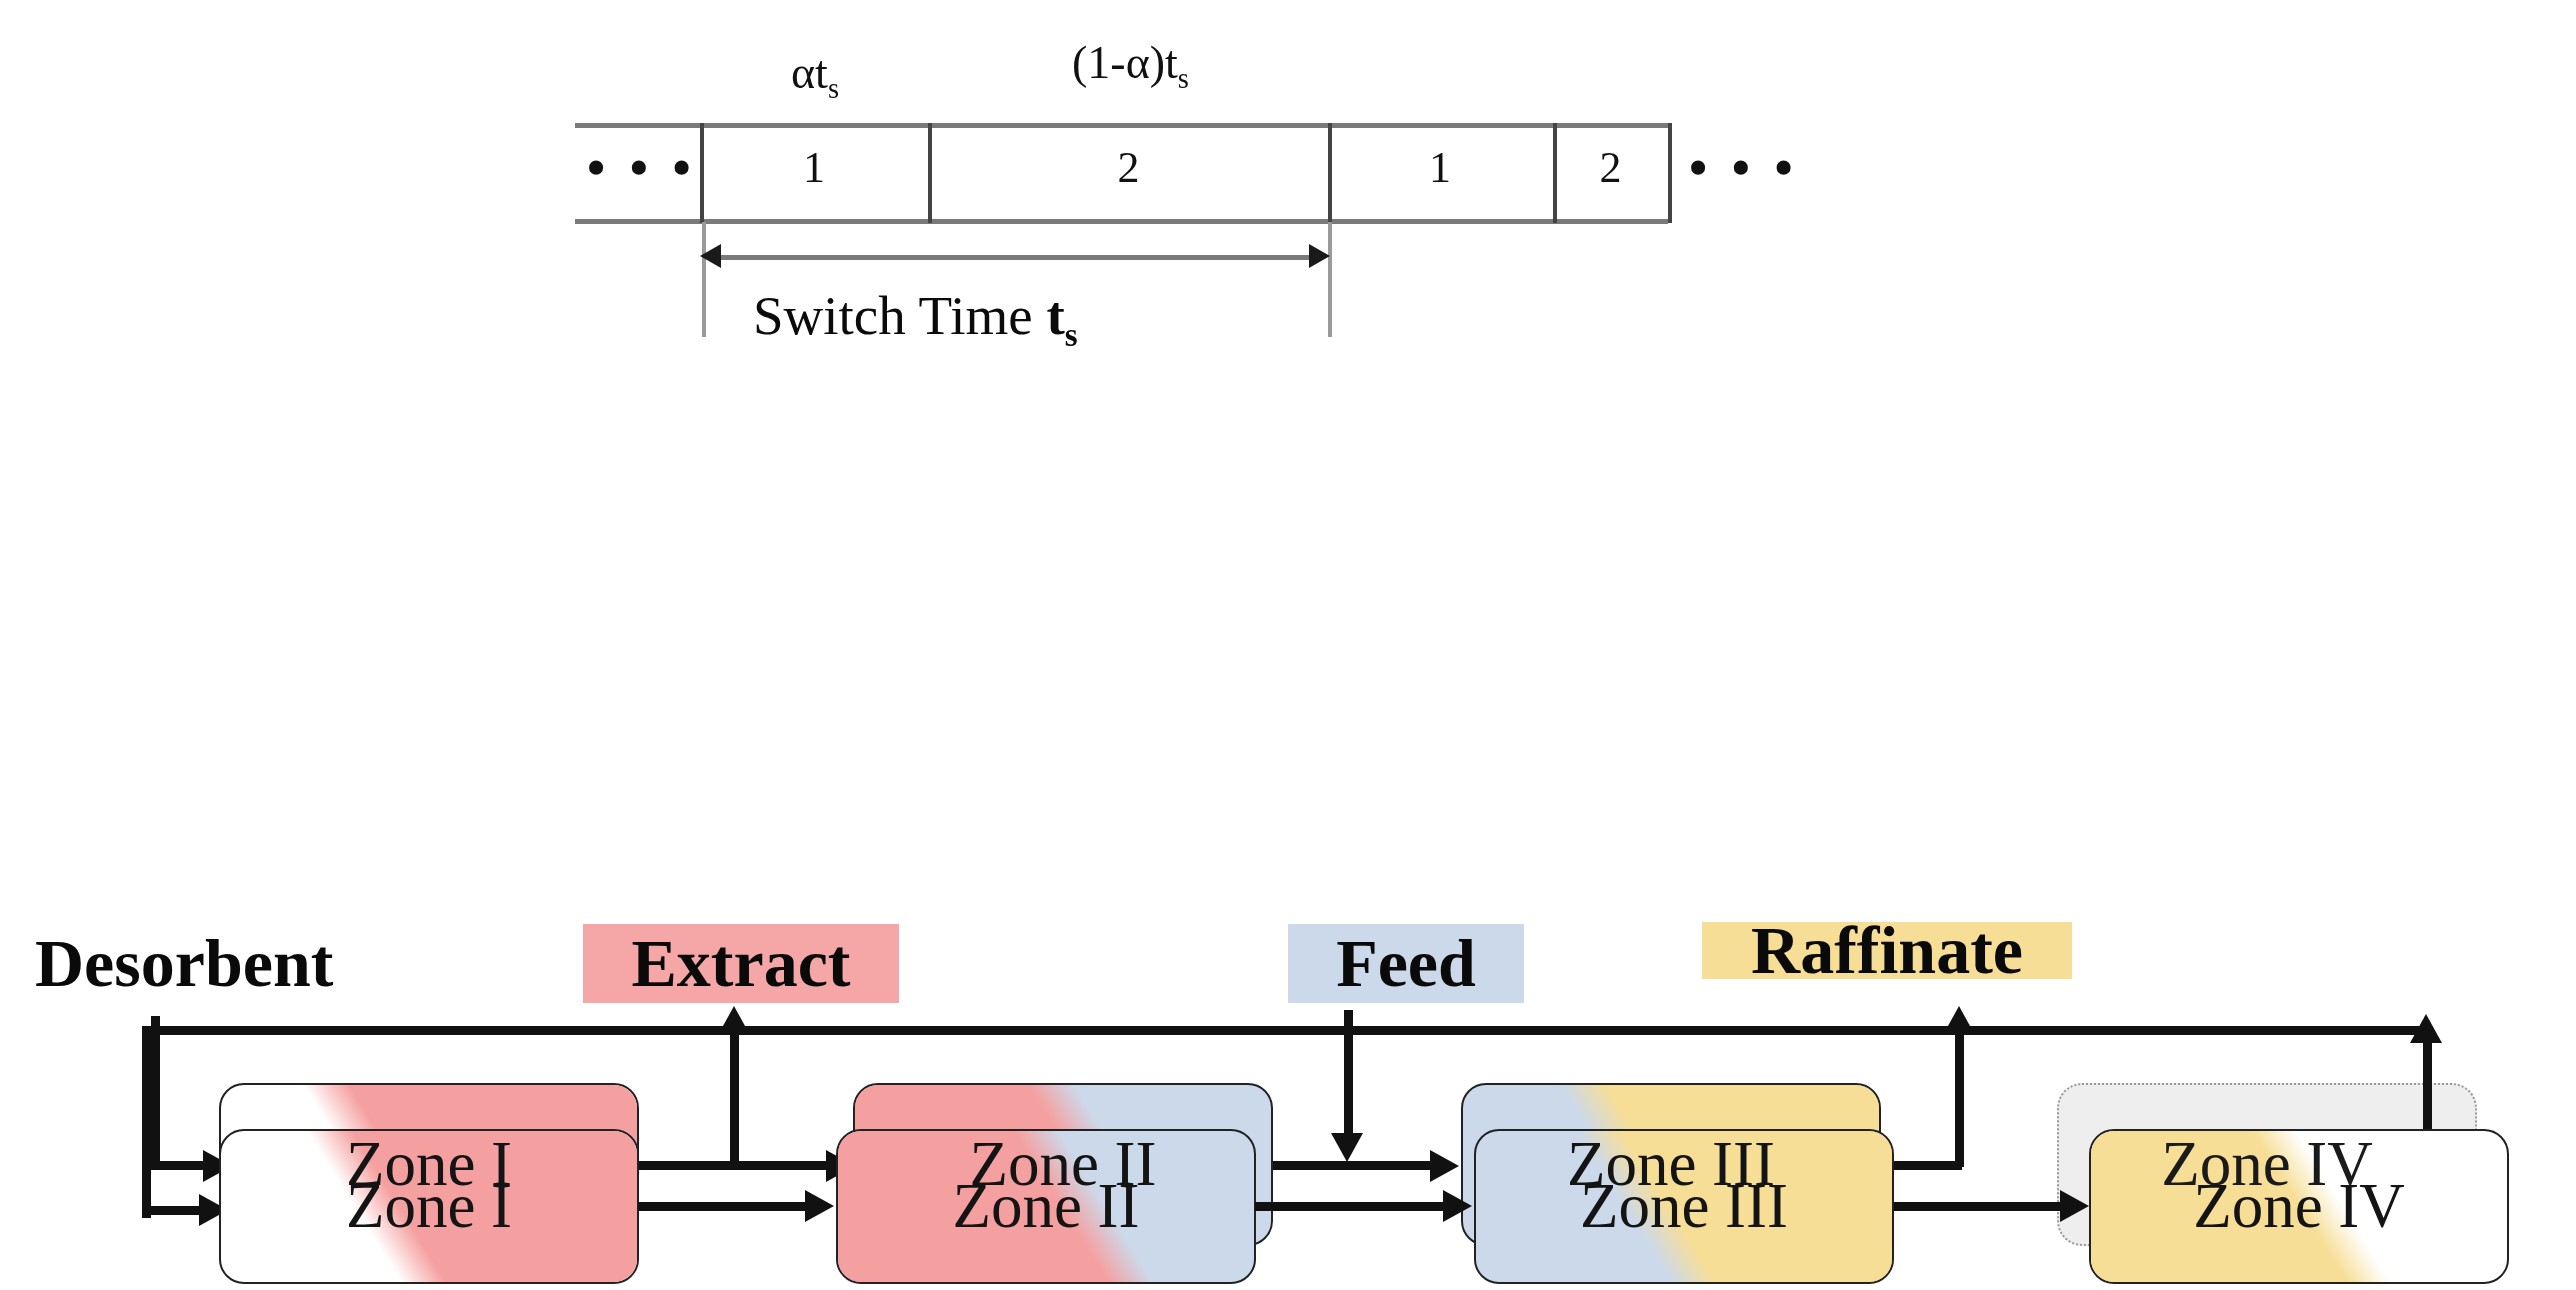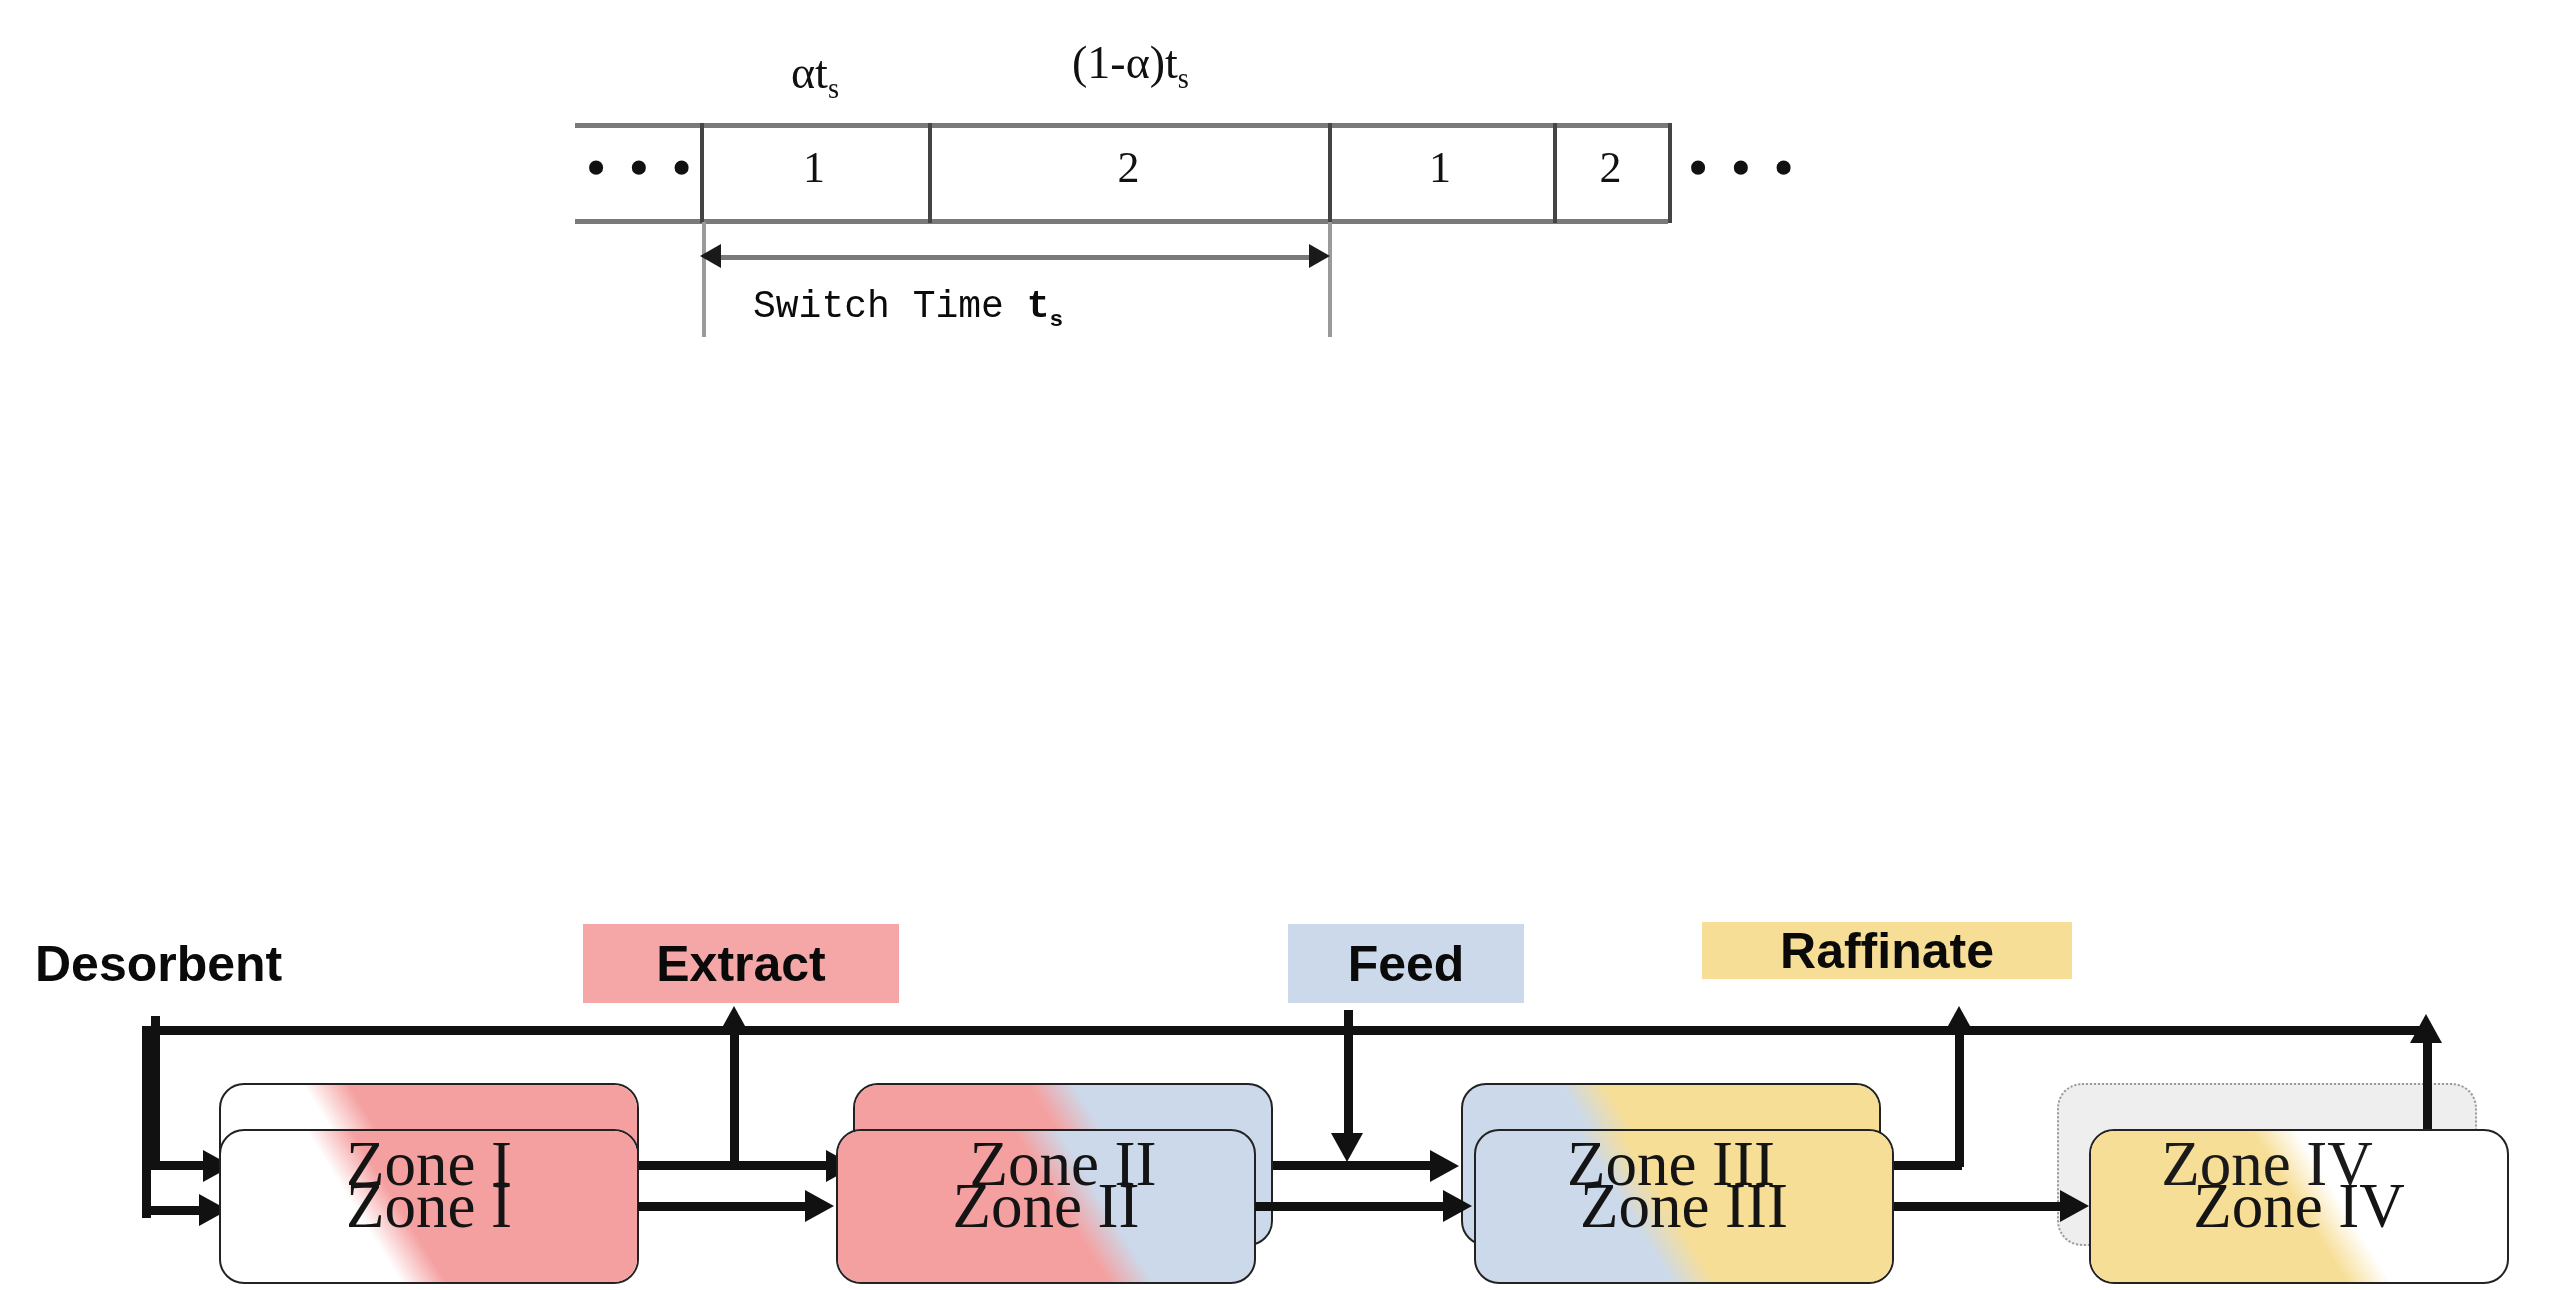--- a/index.html
+++ b/index.html
@@ -71,25 +71,24 @@
   .sw-arrow-l, .sw-arrow-r {
     position: absolute;
     width: 0; height: 0;
     border-top: 12.5px solid transparent;
     border-bottom: 12.5px solid transparent;
   }
   .sw-arrow-l { border-right: 21px solid #1a1a1a; }
   .sw-arrow-r { border-left: 21px solid #1a1a1a; }
   .sw-caption {
     position: absolute;
-    font-size: 38px;
+    font-size: 55px;
     color: #0b0b0b;
     white-space: nowrap;
     line-height: 1;
-    font-family: Liberation Mono, monospace;
   }
   .sw-caption b { font-weight: 700; }
   .sw-caption sub { font-size: 0.6em; font-weight: 700; }
 
   
   .zone-box {
     position: absolute;
     border: 2.9px solid #222;
     border-radius: 25px;
     overflow: hidden;
@@ -117,23 +116,23 @@
     background: #eeeeee;
   }
   .zone-box.dotted .zone-label { color: #1a1a1a; }
 
   
   .port-label {
     position: absolute;
     display: flex;
     align-items: center;
     justify-content: center;
-    font-family: Liberation Sans, sans-serif;
+    font-family: Liberation Serif, serif;
     font-weight: bold;
-    font-size: 50px;
+    font-size: 68px;
     color: #0a0a0a;
     white-space: nowrap;
     letter-spacing: 0px;
   }
   .port-label.plain { background: transparent; }
 
   
   .hline {
     position: absolute;
     background: #111;

